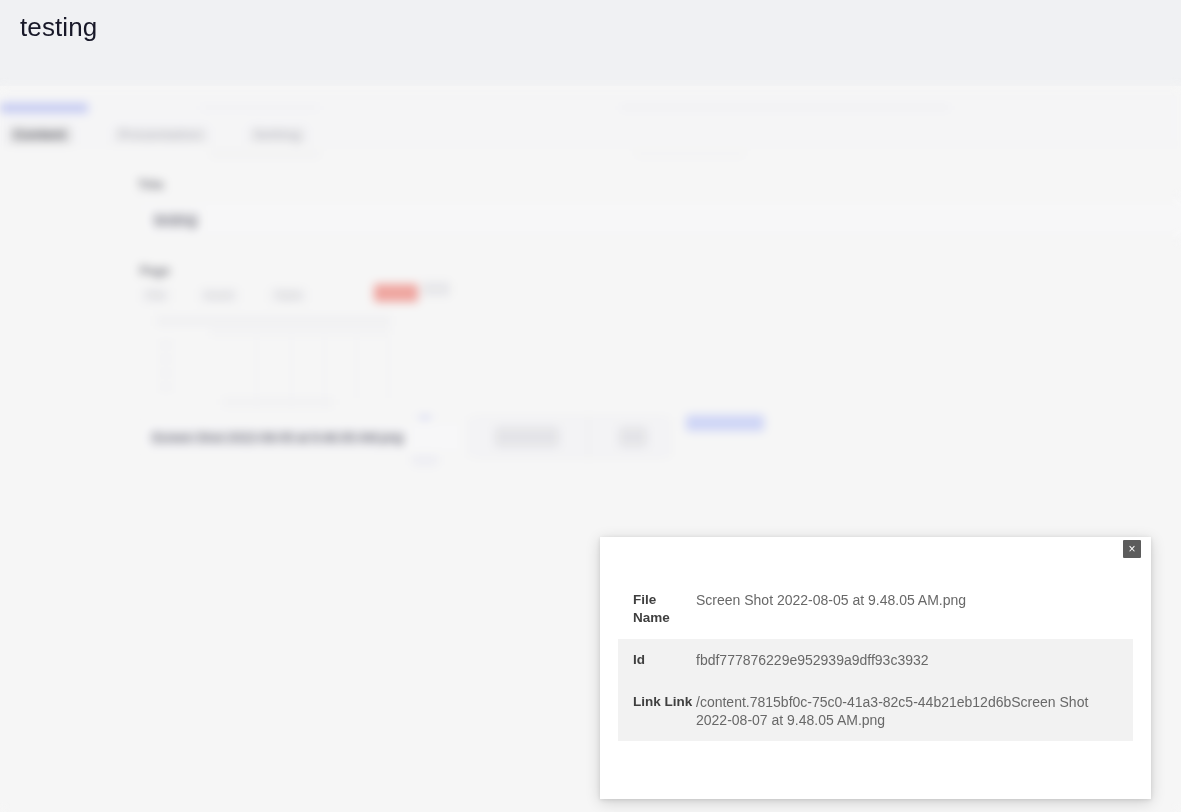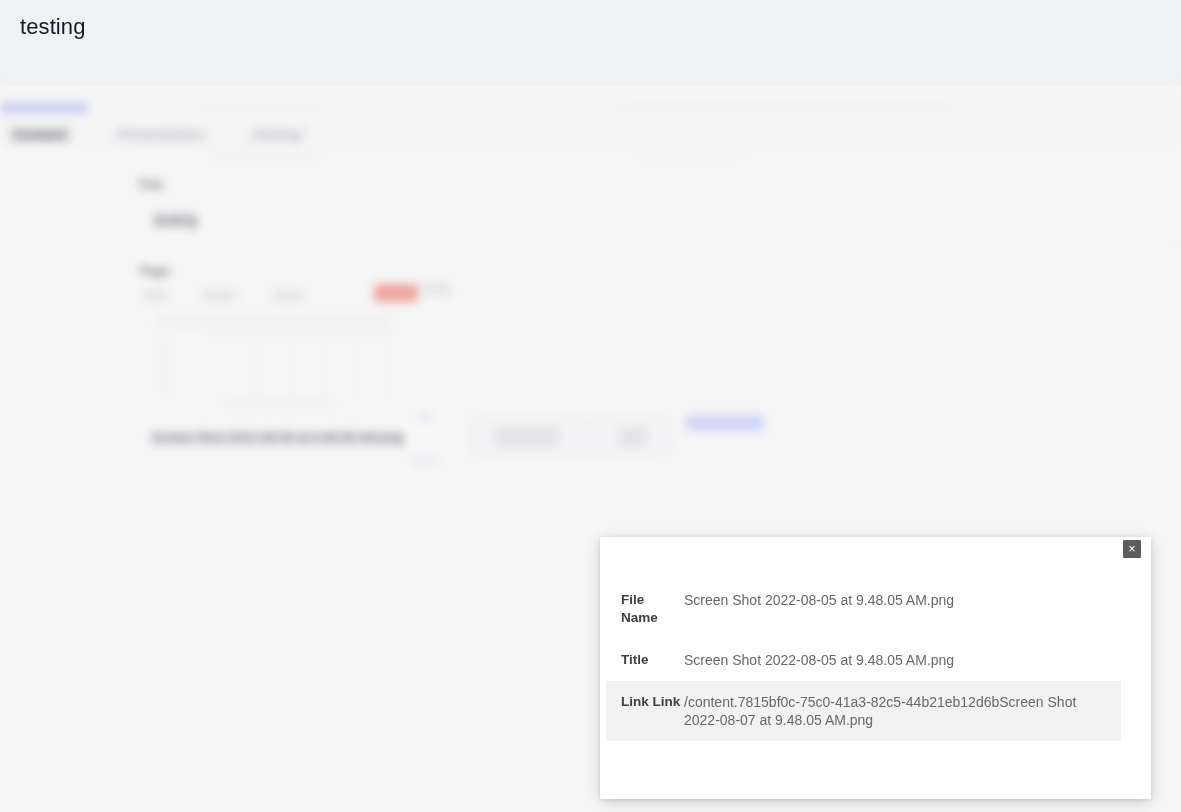--- a/index.html
+++ b/index.html
@@ -22,21 +22,21 @@
     position: absolute;
     left: 0; top: 0;
     width: 1181px;
     height: 86px;
     background: #f0f1f3;
   }
   .page-title {
     position: absolute;
     left: 20px;
     top: 10px;
-    font-size: 22px;
+    font-size: 26px;
     line-height: 34px;
     font-weight: 400;
     color: #181828;
     letter-spacing: 0.1px;
   }
 
   
   .workspace {
     position: absolute;
     left: 0; top: 86px;
@@ -292,21 +292,21 @@
     border-radius: 1px;
     font-size: 12px;
     line-height: 18px;
     text-align: center;
     cursor: pointer;
     font-family: "Liberation Sans", sans-serif;
     padding: 0;
   }
   .modal-body {
     position: absolute;
-    left: 6px; top: 42px;
+    left: 18px; top: 42px;
     width: 515px;
   }
   .meta-table {
     width: 100%;
     border-collapse: collapse;
   }
   .meta-table tr.odd  { background: #ffffff; }
   .meta-table tr.even { background: #f2f2f2; }
   .meta-table th {
     width: 78px;
@@ -397,23 +397,23 @@
 
   <button class="modal-close">×</button>
 
   <div class="modal-body">
     <table class="meta-table">
       <tbody>
         <tr class="odd">
           <th>File Name</th>
           <td>Screen Shot 2022-08-05 at 9.48.05 AM.png</td>
         </tr>
-        <tr class="odd">
-          <th>Title</th>
-          <td>Screen Shot 2022-08-05 at 9.48.05 AM.png</td>
+        <tr class="even">
+          <th>Id</th>
+          <td>fbdf777876229e952939a9dff93c3932</td>
         </tr>
         <tr class="even">
           <th>Link Link</th>
           <td>/content.7815bf0c-75c0-41a3-82c5-44b21eb12d6bScreen Shot 2022-08-07 at 9.48.05 AM.png</td>
         </tr>
       </tbody>
     </table>
   </div>
 
 </div>

